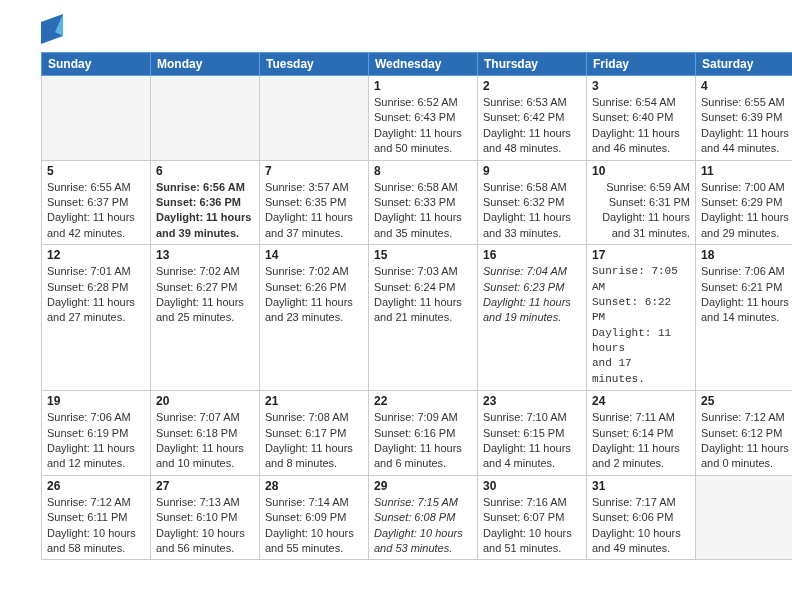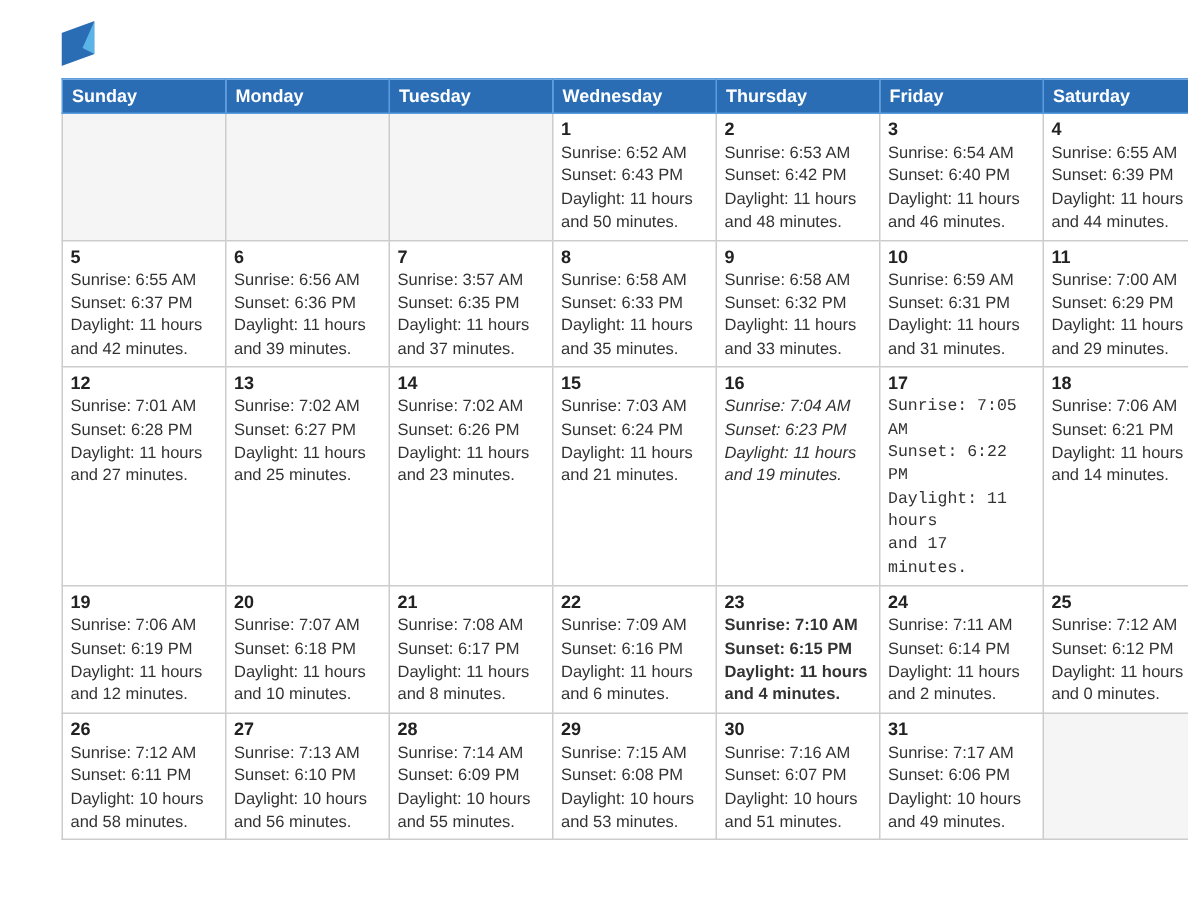--- a/index.html
+++ b/index.html
@@ -174,21 +174,21 @@
         <tr>
           <td>
             <div class="day-number">5</div>
             <div class="day-info" style="white-space: pre-line;">Sunrise: 6:55 AM
 Sunset: 6:37 PM
 Daylight: 11 hours
 and 42 minutes.</div>
           </td>
           <td>
             <div class="day-number">6</div>
-            <div class="day-info" style="white-space: pre-line;">Sunrise: 6:56 AM
+            <div class="day-info" style="white-space: pre-line; font-weight: bold;">Sunrise: 6:56 AM
 Sunset: 6:36 PM
 Daylight: 11 hours
 and 39 minutes.</div>
           </td>
           <td>
             <div class="day-number">7</div>
             <div class="day-info" style="white-space: pre-line;">Sunrise: 3:57 AM
 Sunset: 6:35 PM
 Daylight: 11 hours
 and 37 minutes.</div>
@@ -202,21 +202,21 @@
           </td>
           <td>
             <div class="day-number">9</div>
             <div class="day-info" style="white-space: pre-line;">Sunrise: 6:58 AM
 Sunset: 6:32 PM
 Daylight: 11 hours
 and 33 minutes.</div>
           </td>
           <td>
             <div class="day-number">10</div>
-            <div class="day-info" style="white-space: pre-line;">Sunrise: 6:59 AM
+            <div class="day-info" style="white-space: pre-line; text-align: right;">Sunrise: 6:59 AM
 Sunset: 6:31 PM
 Daylight: 11 hours
 and 31 minutes.</div>
           </td>
           <td>
             <div class="day-number">11</div>
             <div class="day-info" style="white-space: pre-line;">Sunrise: 7:00 AM
 Sunset: 6:29 PM
 Daylight: 11 hours
 and 29 minutes.</div>
@@ -297,21 +297,21 @@
           </td>
           <td>
             <div class="day-number">22</div>
             <div class="day-info" style="white-space: pre-line;">Sunrise: 7:09 AM
 Sunset: 6:16 PM
 Daylight: 11 hours
 and 6 minutes.</div>
           </td>
           <td>
             <div class="day-number">23</div>
-            <div class="day-info" style="white-space: pre-line; font-weight: bold;">Sunrise: 7:10 AM
+            <div class="day-info" style="white-space: pre-line;">Sunrise: 7:10 AM
 Sunset: 6:15 PM
 Daylight: 11 hours
 and 4 minutes.</div>
           </td>
           <td>
             <div class="day-number">24</div>
             <div class="day-info" style="white-space: pre-line;">Sunrise: 7:11 AM
 Sunset: 6:14 PM
 Daylight: 11 hours
 and 2 minutes.</div>
@@ -341,21 +341,21 @@
           </td>
           <td>
             <div class="day-number">28</div>
             <div class="day-info" style="white-space: pre-line;">Sunrise: 7:14 AM
 Sunset: 6:09 PM
 Daylight: 10 hours
 and 55 minutes.</div>
           </td>
           <td>
             <div class="day-number">29</div>
-            <div class="day-info" style="white-space: pre-line;">Sunrise: 7:15 AM
+            <div class="day-info" style="white-space: pre-line; font-style: italic;">Sunrise: 7:15 AM
 Sunset: 6:08 PM
 Daylight: 10 hours
 and 53 minutes.</div>
           </td>
           <td>
             <div class="day-number">30</div>
             <div class="day-info" style="white-space: pre-line;">Sunrise: 7:16 AM
 Sunset: 6:07 PM
 Daylight: 10 hours
 and 51 minutes.</div>

